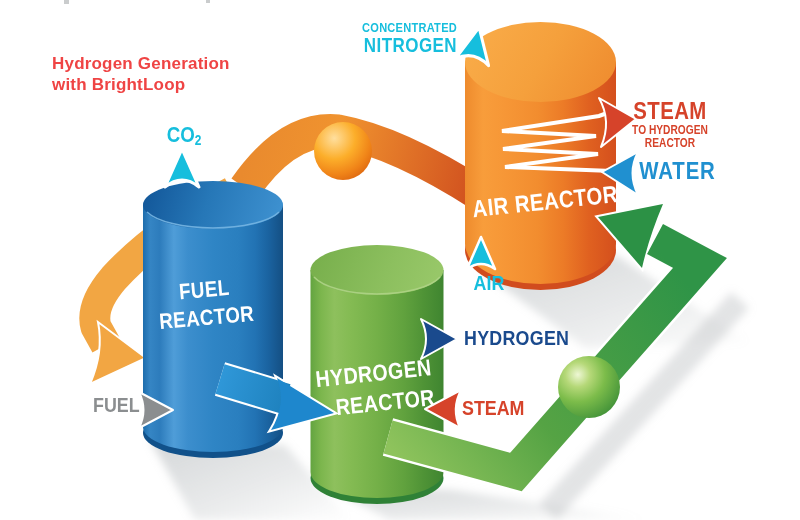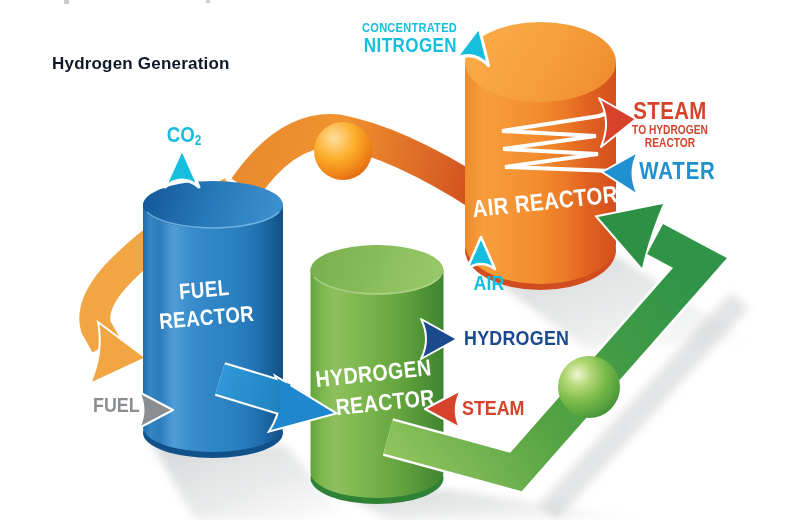--- a/index.html
+++ b/index.html
@@ -1,21 +1,21 @@
 <!DOCTYPE html>
 <html><head>
 <meta charset="utf-8">
 <style>
   html,body{margin:0;padding:0;background:#fff;}
   .stage{position:relative;width:800px;height:520px;background:#ffffff;overflow:hidden;
          font-family:"Liberation Sans","DejaVu Sans",sans-serif;}
   .stage svg{position:absolute;left:0;top:0;}
   .lbl{position:absolute;font-weight:bold;white-space:nowrap;z-index:5;}
   
-  .t-title{left:52px;top:53px;font-size:17px;color:#0f172a;line-height:21px;letter-spacing:.2px;}
+  .t-title{left:52px;top:53px;font-size:17px;color:#ef4444;line-height:21px;letter-spacing:.2px;}
   .t-co2{left:157px;top:122px;width:54px;text-align:center;color:#16bedd;font-size:22px;
          transform:scaleX(.85);transform-origin:center top;}
   .t-co2 .subsc{font-size:14px;vertical-align:-3px;}
   .t-n2{left:307px;top:21px;width:150px;text-align:right;color:#16bedd;
         transform:scaleX(.85);transform-origin:right top;}
   .t-n2 .l1{font-size:13px;line-height:14px;letter-spacing:.3px;}
   .t-n2 .l2{font-size:20px;line-height:20px;letter-spacing:.5px;}
   .t-steamout{left:616px;top:98px;width:108px;text-align:center;color:#d6432a;
               transform:scaleX(.85);transform-origin:center top;}
   .t-steamout .big{font-size:24px;line-height:26px;letter-spacing:.5px;}
@@ -188,20 +188,21 @@
   <path d="M481,237 L495,269 Q481,259 467,269 Z" fill="#16bedd" stroke="#fff" stroke-width="2.5" stroke-linejoin="round"></path>
   <path d="M636,119 L599,98 Q612,121 601,147 Z" fill="#d6432a" stroke="#fff" stroke-width="2" stroke-linejoin="round"></path>
   <path d="M602,172 L638,152 Q627,173 638,195 Z" fill="#2090d0" stroke="#fff" stroke-width="2" stroke-linejoin="round"></path>
   <path d="M457,339 L421,319 Q431,339 421,359 Z" fill="#1a4a8d" stroke="#fff" stroke-width="2" stroke-linejoin="round"></path>
   <path d="M425,409 L461,390 Q451,409 460,428 Z" fill="#d6432a" stroke="#fff" stroke-width="2" stroke-linejoin="round"></path>
   <path d="M173,410 L139,392 Q148,410 139,428 Z" fill="#8b8e90" stroke="#fff" stroke-width="2" stroke-linejoin="round"></path>
 </svg>
 
 <div class="lbl t-title">
   <div>Hydrogen Generation</div>
+  <div>with BrightLoop</div>
 </div>
 
 <div class="lbl t-co2">
   <span>CO</span><span class="subsc">2</span>
 </div>
 
 <div class="lbl t-n2">
   <div class="l1">CONCENTRATED</div>
   <div class="l2">NITROGEN</div>
 </div>

